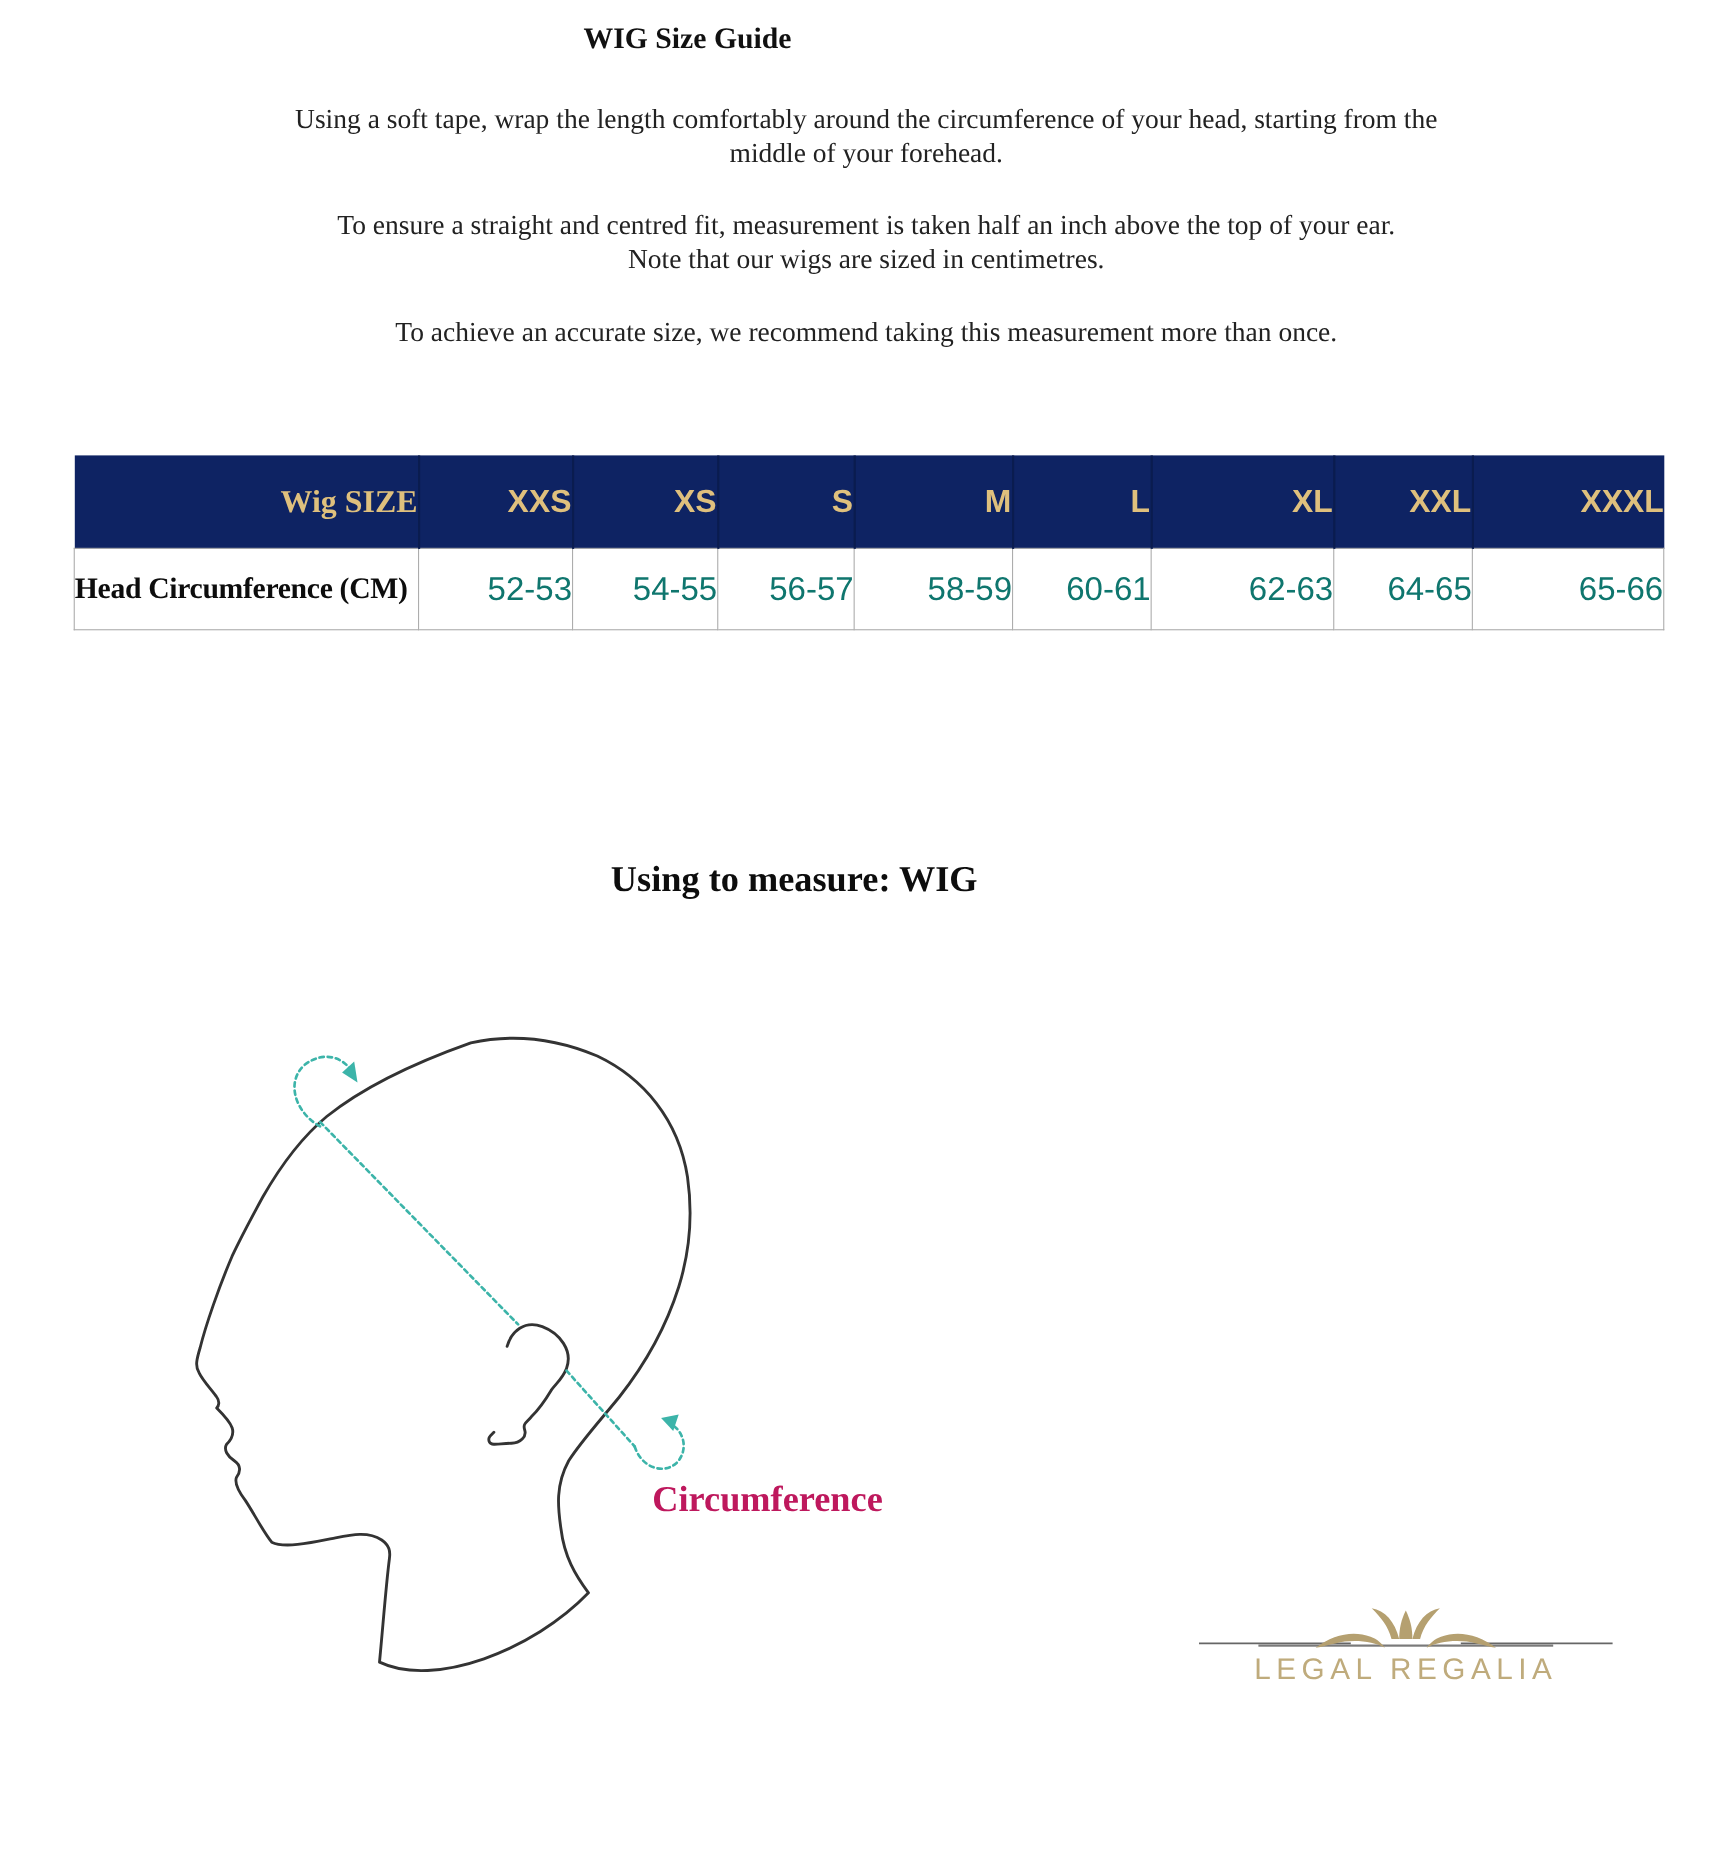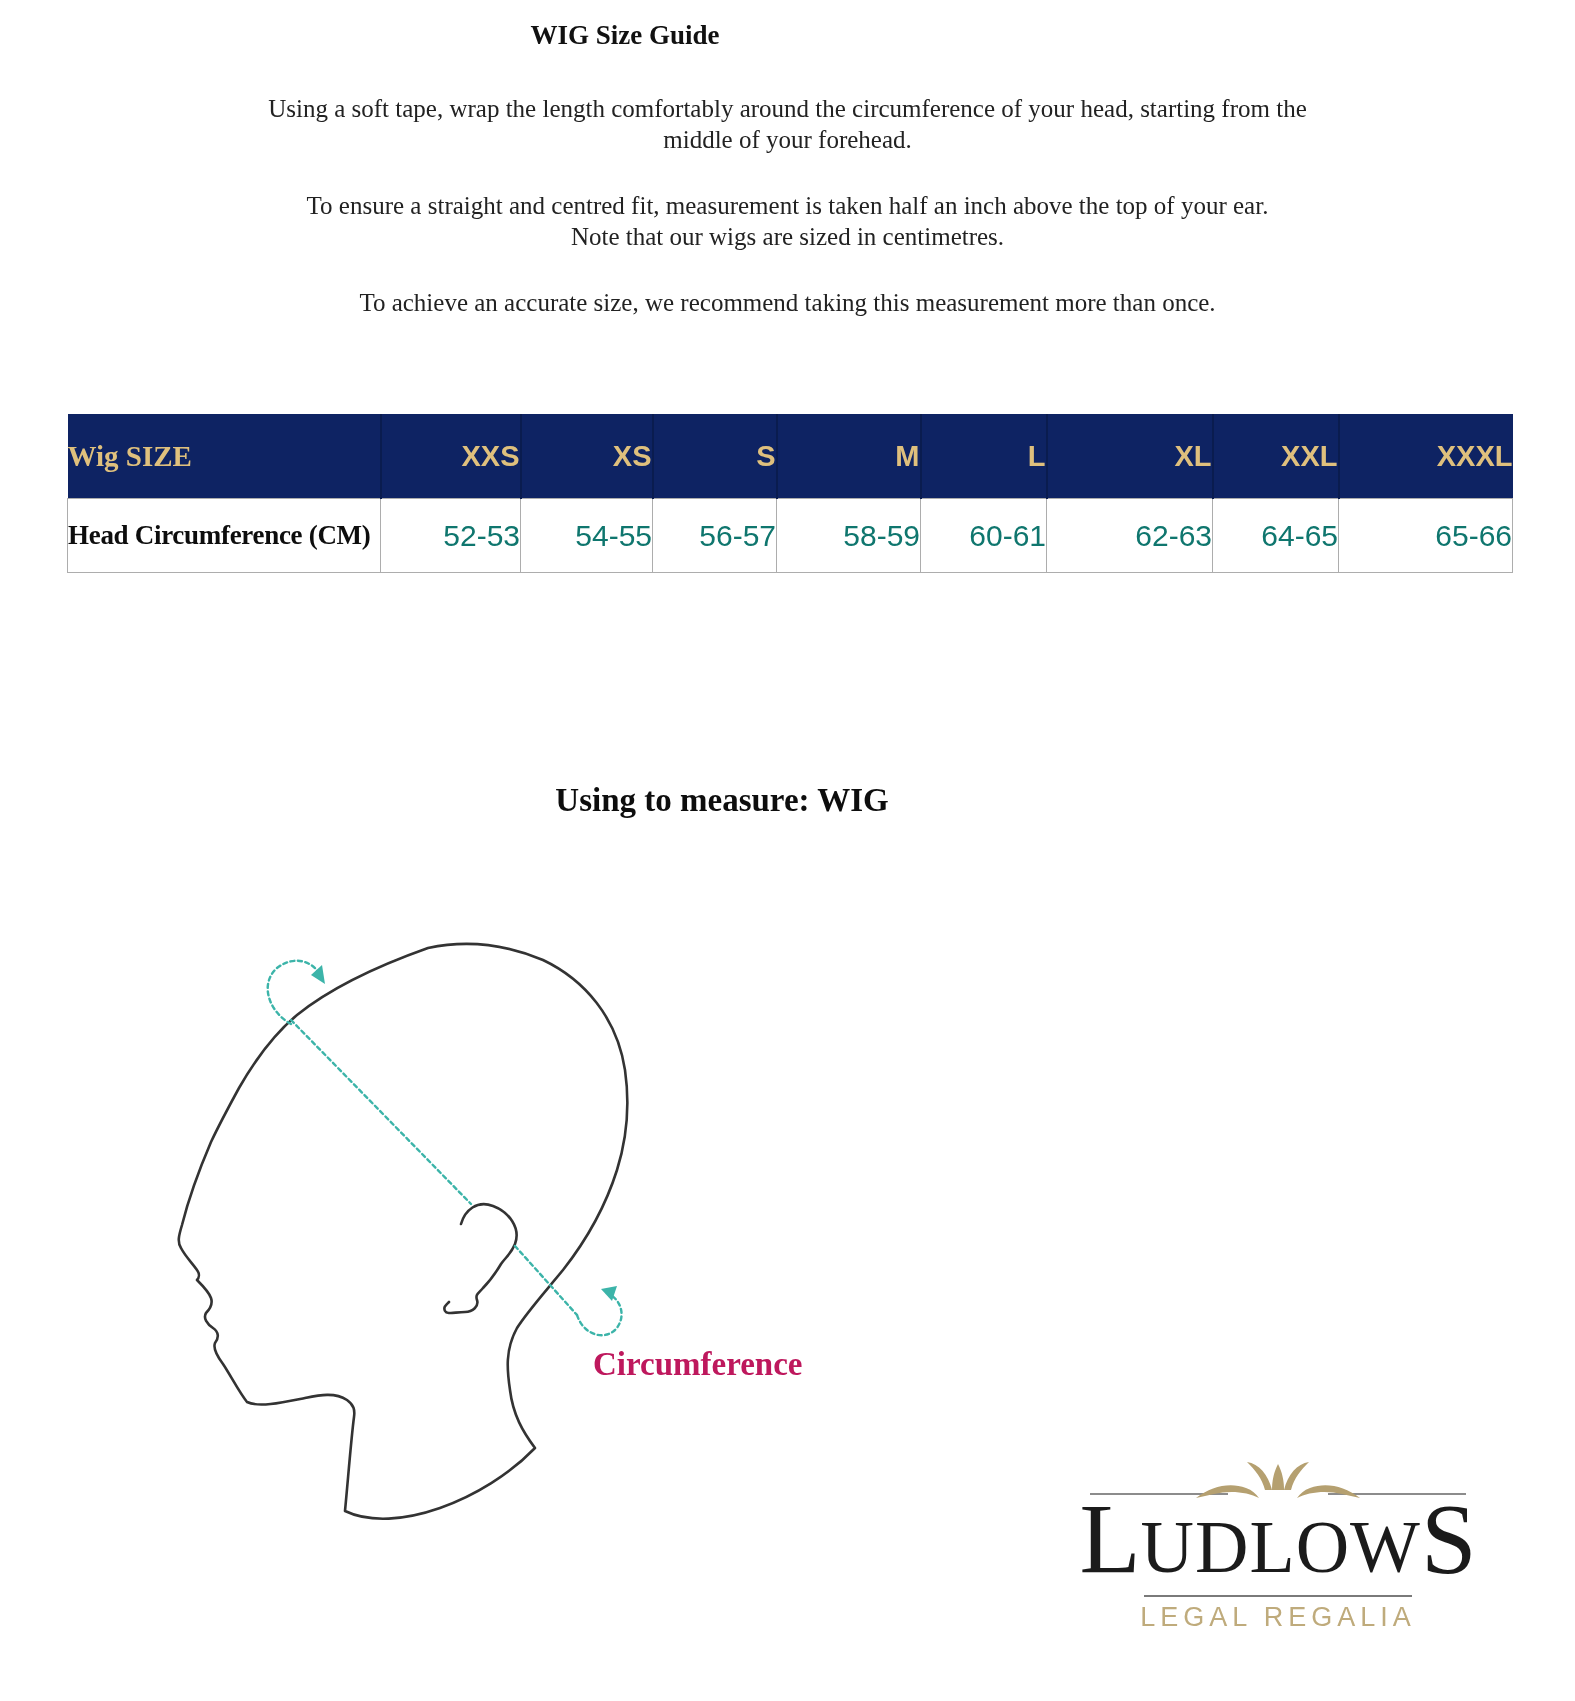--- a/index.html
+++ b/index.html
@@ -24,21 +24,21 @@
   table.size-table{
     position:absolute;left:67px;top:414px;width:1445px;
     border-collapse:collapse;table-layout:fixed;
   }
   table.size-table th{
     background:#0e2363;height:84px;vertical-align:middle;
     border-right:2px solid #0a1c4f;padding:0;
   }
   table.size-table th:last-child{border-right:none;}
   th.corner{
-    text-align:left;padding-left:8px;
+    text-align:right;padding-left:8px;
     font-family:"Liberation Serif",serif;font-weight:bold;font-size:29px;color:#dfc07d;
   }
   th.size-col{
     text-align:right;padding-right:14px;
     font-family:"Liberation Sans",sans-serif;font-weight:bold;font-size:29px;color:#dfc07d;
   }
   table.size-table td{
     height:73px;vertical-align:middle;background:#ffffff;
     border:1px solid #adadad;padding:0;
   }
@@ -190,16 +190,15 @@
     <line x1="12" y1="38" x2="150" y2="38" stroke="#666666" stroke-width="1.5"></line>
     <line x1="250" y1="38" x2="388" y2="38" stroke="#666666" stroke-width="1.5"></line>
     <g fill="#b5a070">
       <path d="M200 8 C 196 16 194 24 194 34 L 206 34 C 206 24 204 16 200 8 Z"></path>
       <path d="M194 34 C 190 18 181 8 169 6 C 177 14 184 22 187 34 Z"></path>
       <path d="M206 34 C 210 18 219 8 231 6 C 223 14 216 22 213 34 Z"></path>
       <path d="M118 42 C 134 30 152 26 168 32 C 174 34 178 38 181 42 C 170 36 152 34 136 38 C 130 39 124 41 118 42 Z"></path>
       <path d="M282 42 C 266 30 248 26 232 32 C 226 34 222 38 219 42 C 230 36 248 34 264 38 C 270 39 276 41 282 42 Z"></path>
     </g>
   </svg>
-  <div class="logo-brand"><span class="big">L</span><span class="mid">UDLOW</span><span class="big">S</span></div>
   <div class="logo-divider"></div>
   <div class="logo-tagline">LEGAL REGALIA</div>
 </div>
 
 </body></html>

